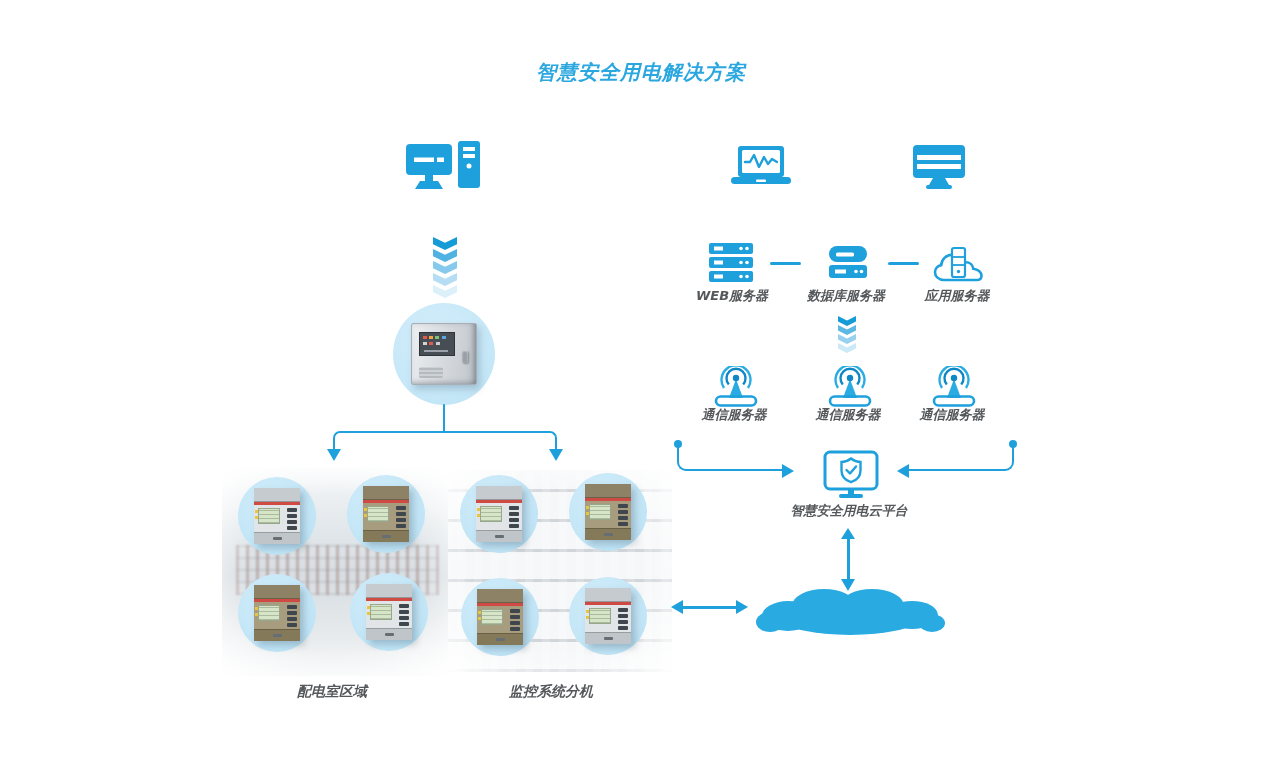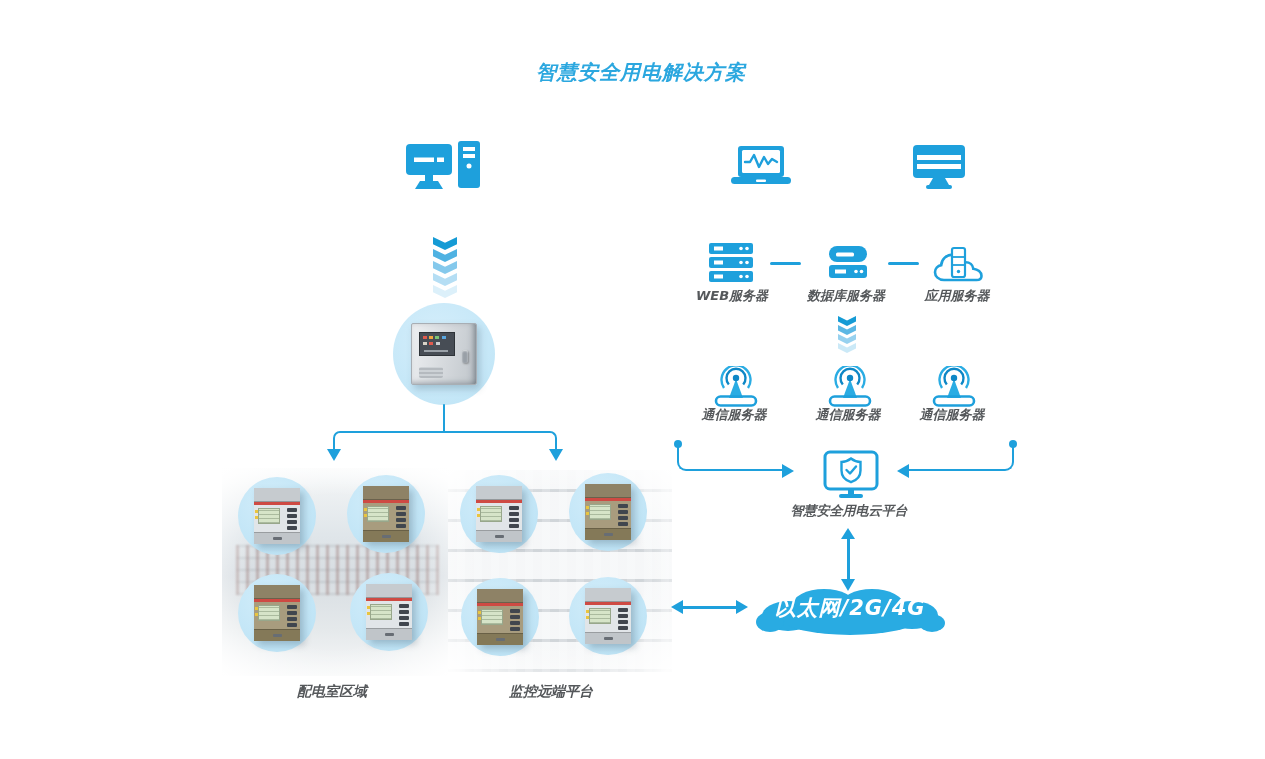--- a/index.html
+++ b/index.html
@@ -266,21 +266,21 @@
           <i class="m-btn" style="top:18px;"></i>
           <i class="m-btn" style="top:24px;"></i>
         <i class="m-led" style="top:8px;"></i>
           <i class="m-led" style="top:14px;"></i>
         </div>
       <div class="m-bot"></div>
     </div>
   </div>
 
   <div class="abs lbl lbl-lg" style="left:262px; top:681px; width:140px;">配电室区域</div>
-  <div class="abs lbl lbl-lg" style="left:481px; top:681px; width:140px;">监控远端平台</div>
+  <div class="abs lbl lbl-lg" style="left:481px; top:681px; width:140px;">监控系统分机</div>
 
   <svg class="abs" style="left:731px; top:146px;" width="60" height="40" viewBox="0 0 60 40">
     <rect x="7" y="0" width="46" height="31" rx="3" fill="#1EA0DC"></rect>
     <rect x="11" y="4" width="38" height="23" rx="1.5" fill="#fff"></rect>
     <polyline points="14,16 19,16 23,9 28,21 33,11 37,18 41,13 46,16" fill="none" stroke="#1EA0DC" stroke-width="2.4" stroke-linejoin="round" stroke-linecap="round"></polyline>
     <rect x="0" y="31" width="60" height="7" rx="3.5" fill="#1EA0DC"></rect>
     <rect x="25" y="33.5" width="10" height="2.5" rx="1" fill="#fff"></rect>
   </svg>
 
   <svg class="abs" style="left:913px; top:145px;" width="52" height="44" viewBox="0 0 52 44">
@@ -398,21 +398,20 @@
     <g fill="#29ABE2">
       <ellipse cx="34" cy="36" rx="26" ry="15"></ellipse>
       <ellipse cx="70" cy="26" rx="32" ry="17"></ellipse>
       <ellipse cx="118" cy="26" rx="32" ry="17"></ellipse>
       <ellipse cx="158" cy="35" rx="26" ry="14"></ellipse>
       <ellipse cx="96" cy="40" rx="66" ry="15"></ellipse>
       <ellipse cx="16" cy="42" rx="14" ry="10"></ellipse>
       <ellipse cx="178" cy="43" rx="13" ry="9"></ellipse>
     </g>
   </svg>
-  <div class="cloud-text" style="left:754px; top:580px; width:192px; height:55px;">以太网/2G/4G</div>
 
   <div>
     <i class="tri tri-left" style="left:671px; top:600px;"></i>
     <div class="hline" style="left:681px; top:606px; width:57px; height:3px;"></div>
     <i class="tri tri-right" style="left:736px; top:600px;"></i>
   </div>
 
 </div>
 
 </body></html>

